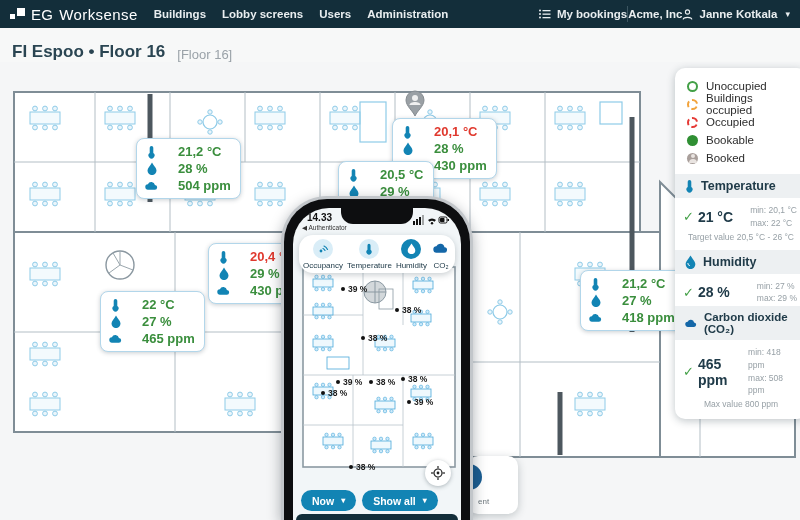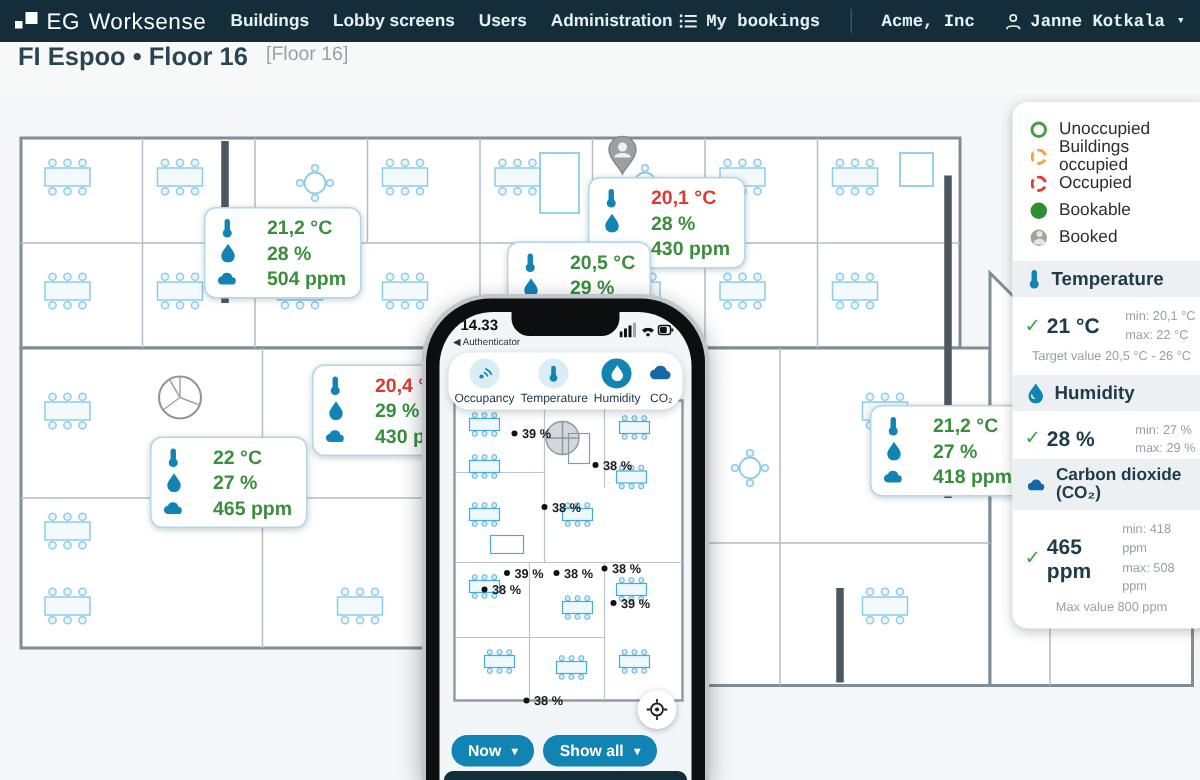--- a/index.html
+++ b/index.html
@@ -11,28 +11,28 @@
   .topnav { position:absolute; left:0; top:0; width:800px; height:28px; background:#132e3a;
     display:flex; align-items:center; padding:0 10px; z-index:50; color:#fff; }
   .brand { display:flex; align-items:center; gap:6px; margin-right:16px; }
   .logo-mark { width:15px; height:14px; position:relative; }
   .logo-mark .sq1 { position:absolute; left:0; bottom:2px; width:5px; height:5px; background:#fff; }
   .logo-mark .sq2 { position:absolute; right:0; top:1px; width:8px; height:8px; background:#fff; }
   .brand .eg { font-size:15px; font-weight:400; letter-spacing:.3px; }
   .brand .word { font-size:15px; font-weight:400; letter-spacing:.4px; }
   .navitems { display:flex; gap:16px; }
   .navitem { font-size:11.5px; font-weight:600; color:#e9eef0; cursor:pointer; }
-  .nav-right { margin-left:auto; display:flex; align-items:center; gap:20px;font-family:Liberation Mono, monospace; }
+  .nav-right { margin-left:auto; display:flex; align-items:center; gap:0; }
   .nav-right .item { display:flex; align-items:center; gap:6px; font-size:11.5px; font-weight:600; color:#e9eef0; }
   .vdivider { width:1px; height:16px; background:#40596456; background:#3c5661; }
   .caret { font-size:9px; margin-left:2px; }
 
   
   .pagehead { position:absolute; left:0; top:28px; width:800px; height:34px; background:#f7f8f8;
-    display:flex; align-items:flex-start; gap:12px; padding:0 12px; z-index:40; }
+    display:flex; align-items:flex-end; gap:12px; padding:0 12px; z-index:40; }
   .pagehead .title { font-size:17px; font-weight:700; color:#2a4552; }
   .pagehead .tag { font-size:13px; color:#9aa2a8; }
 
   
   .map { position:absolute; left:0; top:62px; width:800px; height:458px; z-index:1; }
 
   
   .badge { position:absolute; background:#fff; border:1px solid #b2d6ea; border-radius:8px;
     padding:5px 9px 5px 8px; box-shadow:0 1px 4px rgba(40,60,70,.25); display:flex;
     flex-direction:column; gap:2px; z-index:5; }
@@ -479,20 +479,24 @@
           <span>465 ppm</span>
         </span>
       <span class="minmax">
         <span>min: 418 ppm</span>
         <span>max: 508 ppm</span>
       </span>
     </div>
     <div class="target">Max value 800 ppm</div>
   </div>
 
+  <div class="frag-card">
+    <span class="fc-circle"></span>
+    <span class="fc-text">ent</span>
+  </div>
 
   <div class="phone">
     <div class="screen">
       <div class="notch"></div>
       <div class="ptime">14.33</div>
       <div class="pback">◀ Authenticator</div>
       <svg class="pstatus" width="36" height="10" viewBox="0 0 36 10">
         <rect x="0" y="6" width="2" height="4" fill="#111"></rect>
           <rect x="3" y="4" width="2" height="6" fill="#111"></rect>
         <rect x="6" y="2" width="2" height="8" fill="#111"></rect>

